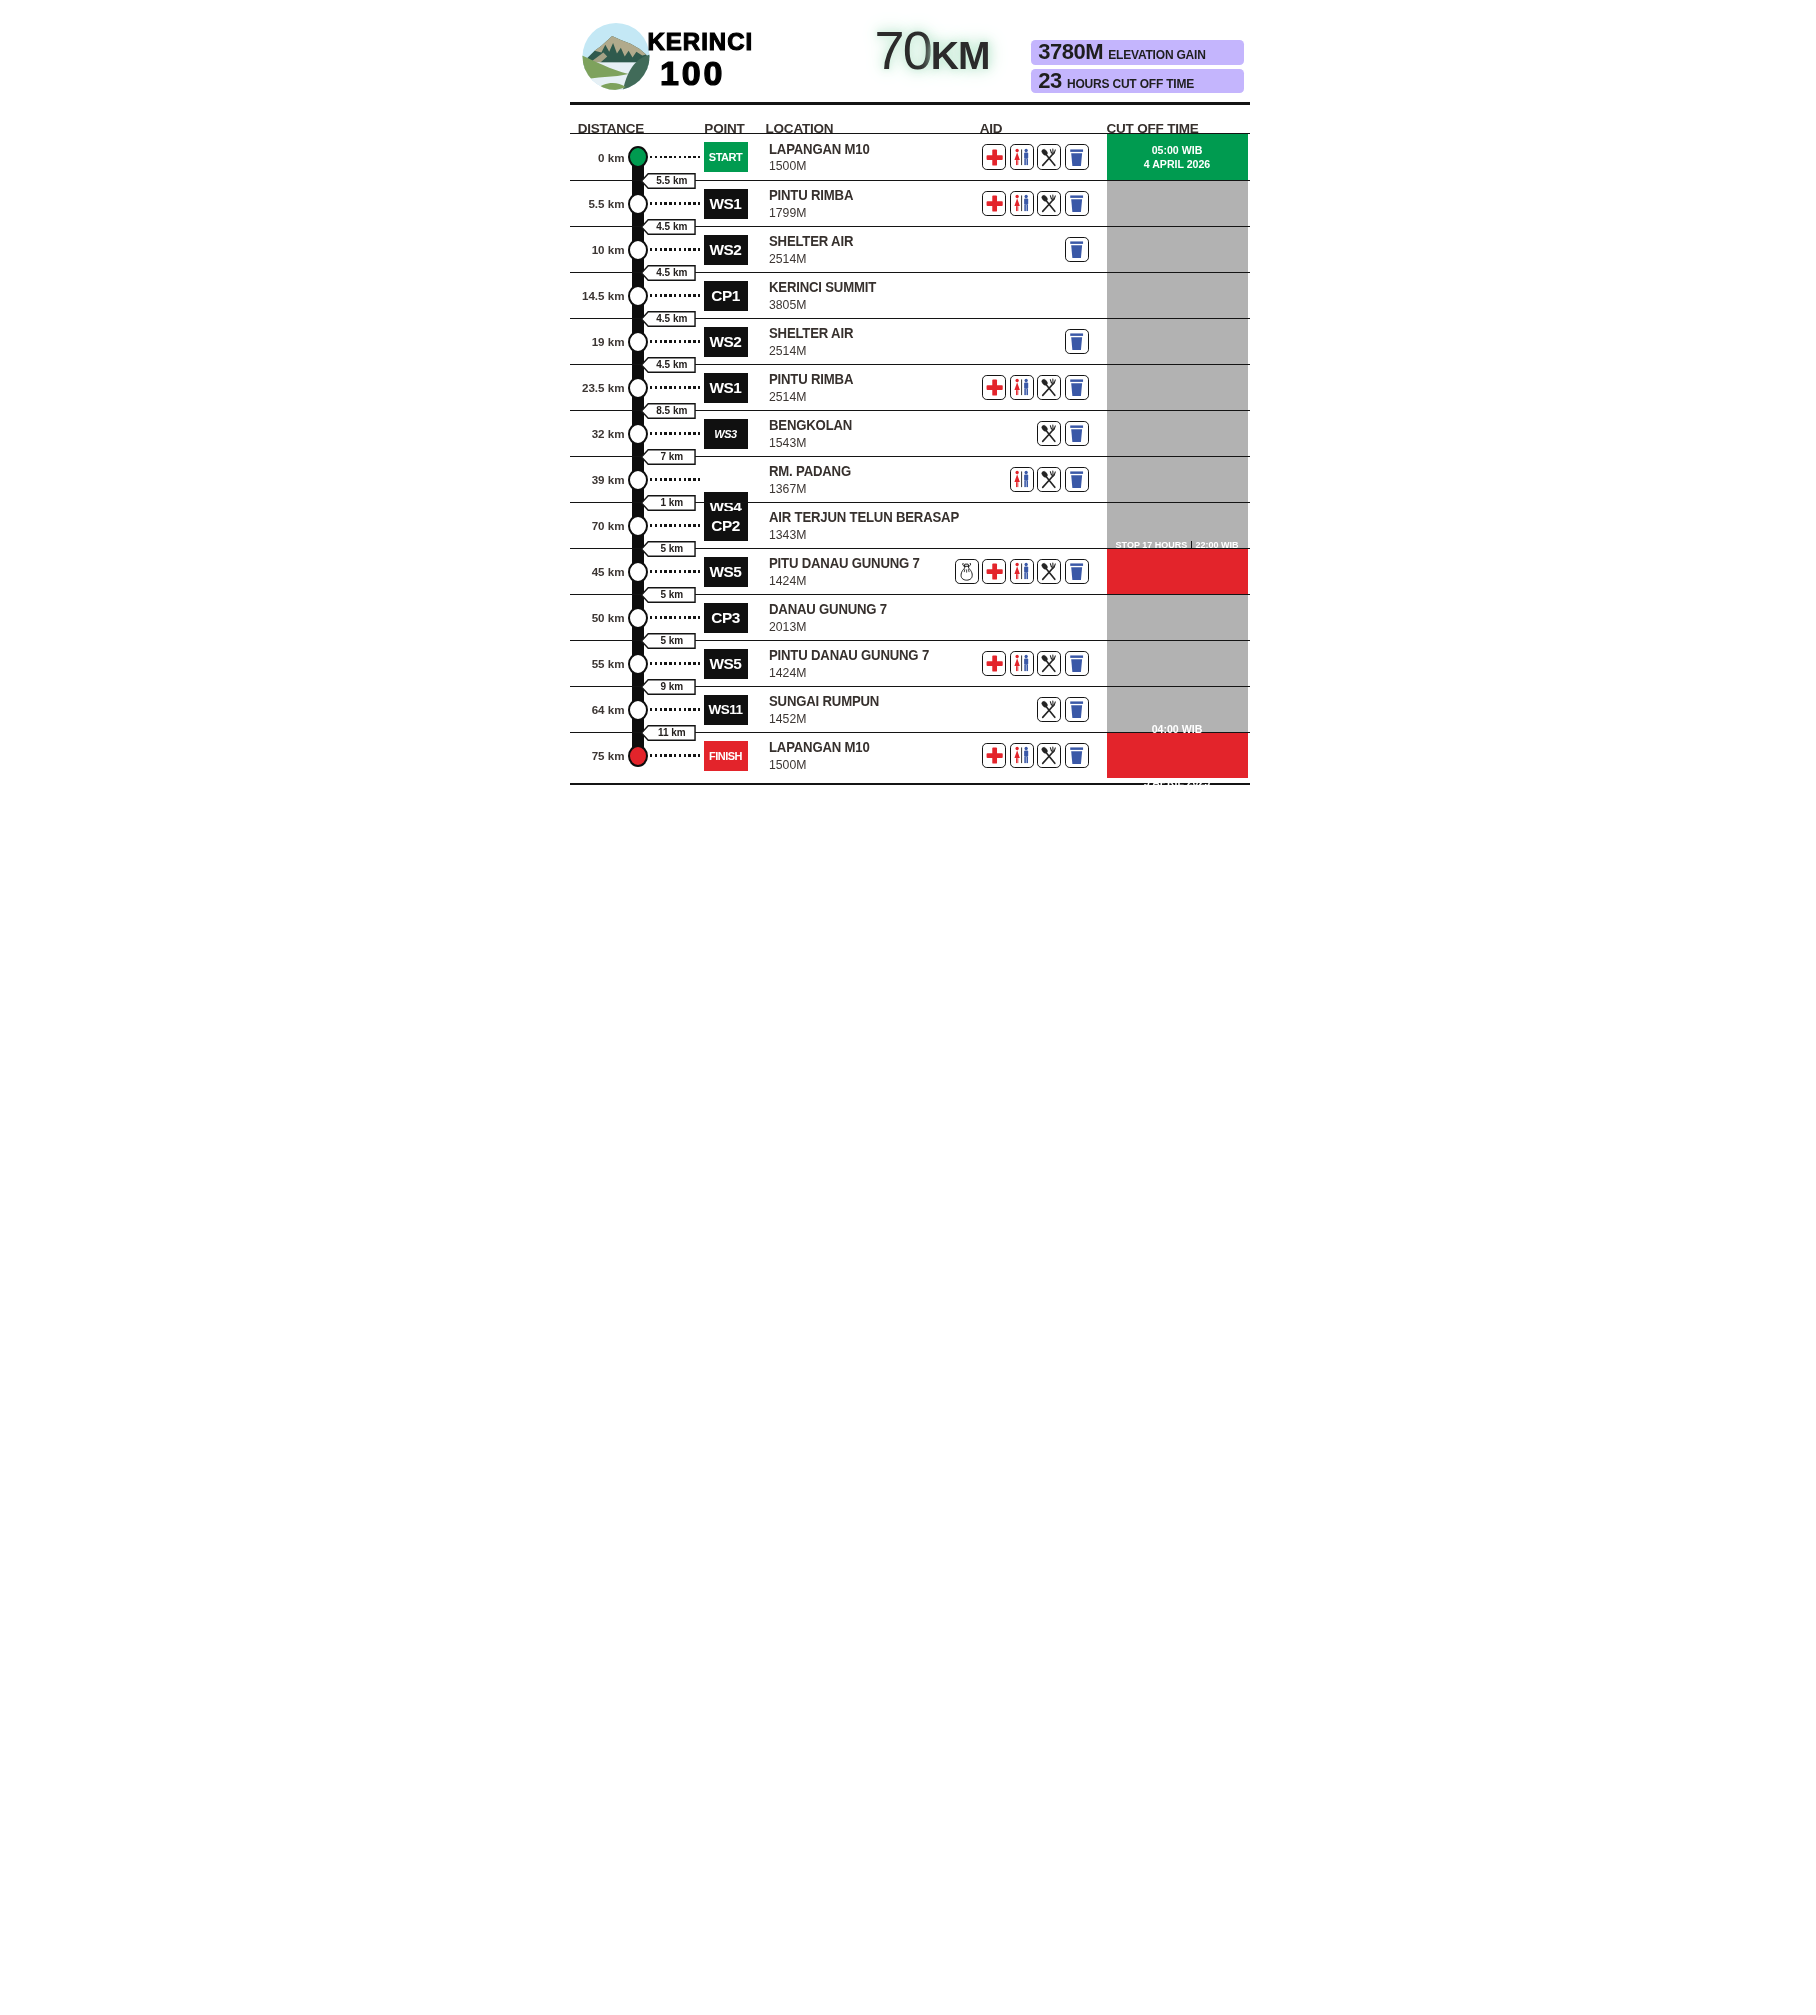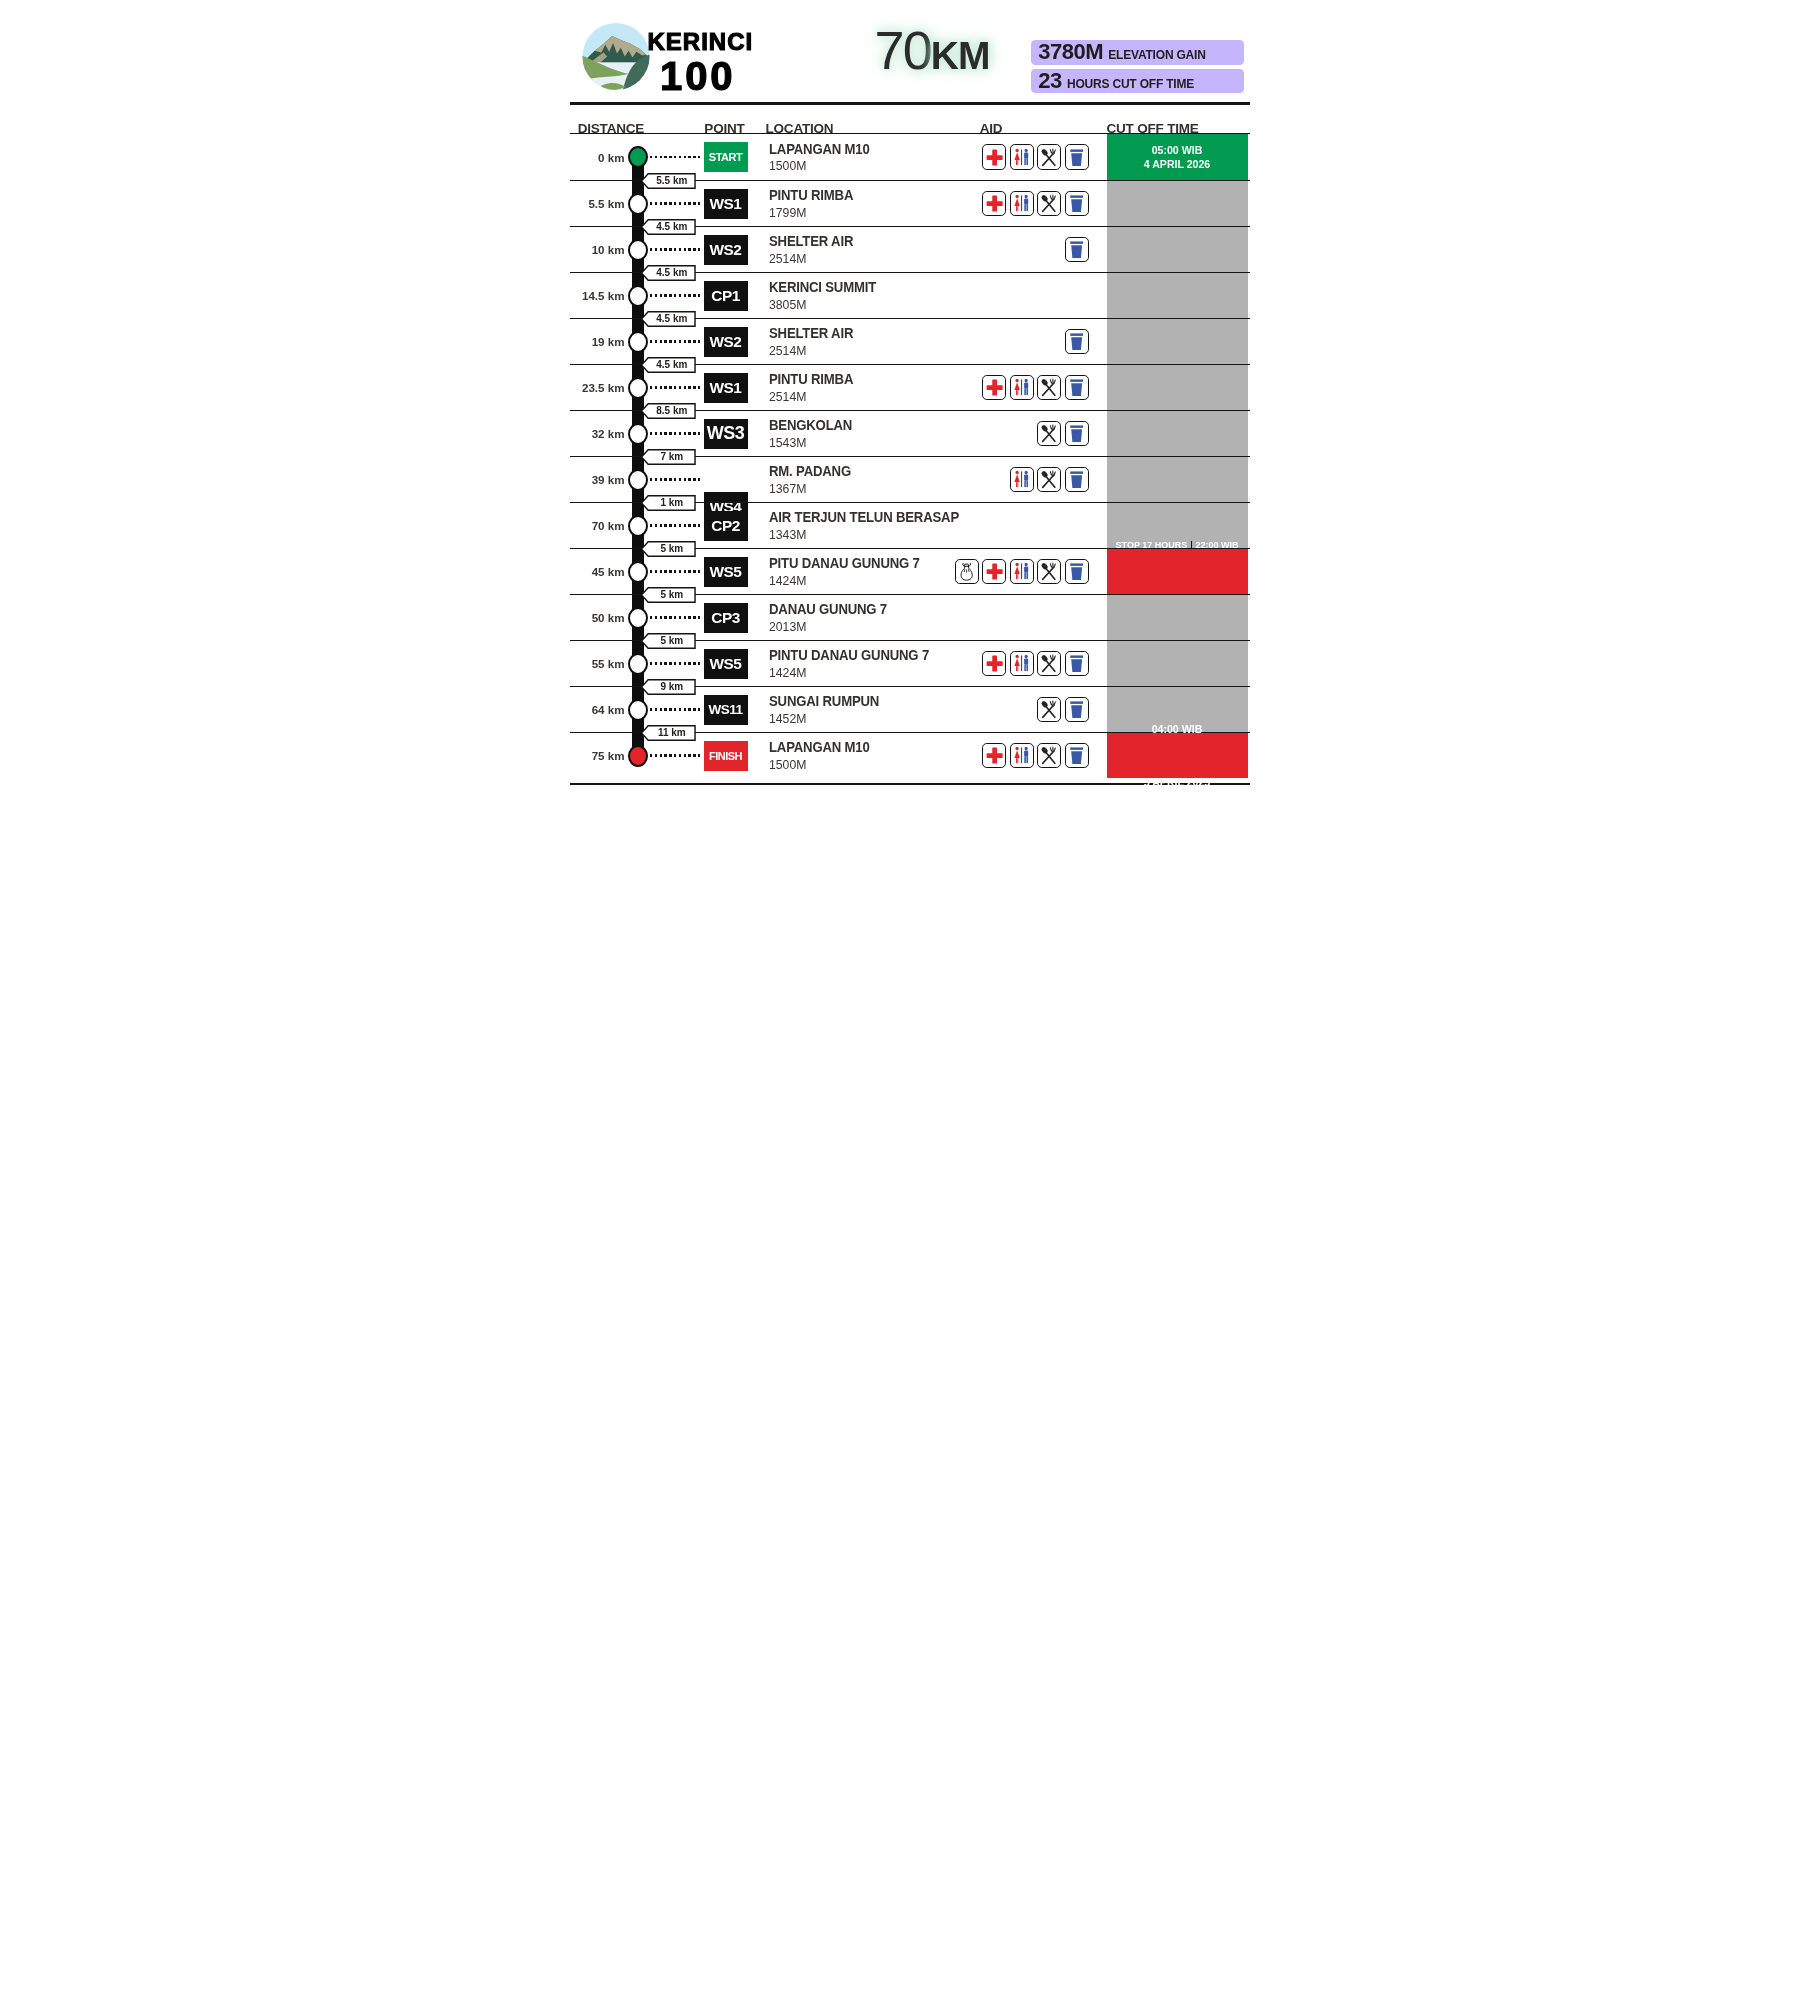--- a/index.html
+++ b/index.html
@@ -5,21 +5,21 @@
   * { margin:0; padding:0; box-sizing:border-box; }
   html,body { background:#ffffff; }
   body { font-family:"Liberation Sans","DejaVu Sans",sans-serif; color:#36302d; }
 
   .page { position:relative; width:727px; height:806px; background:#fff; overflow:hidden; margin:0 auto; }
 
   
   .logo-mark { position:absolute; left:37px; top:22px; width:68px; height:69px; }
   .logo-text { position:absolute; left:103px; top:30px; line-height:1; color:#000; }
   .logo-title { font-size:24px; font-weight:bold; letter-spacing:1px; -webkit-text-stroke:1.1px #000; }
-  .logo-subtitle { font-size:40px; font-weight:bold; letter-spacing:2.9px; -webkit-text-stroke:1.2px #000; margin-top:1.9px; margin-left:12.5px; }
+  .logo-subtitle { font-size:34px; font-weight:bold; letter-spacing:2.9px; -webkit-text-stroke:1.2px #000; margin-top:1.9px; margin-left:12.5px; }
 
   .race-km { position:absolute; left:330px; top:23px; display:flex; align-items:baseline; color:#2b2b2b;
              text-shadow:0 0 4.8px #d6f2e2, 0 0 11.6px #bce7cf, 0 0 20px #bce7cf; }
   .race-km .num { font-size:54px; font-weight:normal; line-height:1; letter-spacing:-1.9px; }
   .race-km .unit { font-size:39px; font-weight:bold; line-height:1; letter-spacing:-1px; }
 
   .stats { position:absolute; left:486px; top:40px; width:213px; display:flex; flex-direction:column; gap:4.3px; }
   .stat { height:24.6px; background:#c4b5fd; border-radius:4.3px; display:flex; align-items:baseline; padding-left:7.7px; overflow:hidden; }
   .stat-value { font-size:22px; font-weight:bold; color:#1e1e1e; line-height:24.6px; letter-spacing:-0.5px; }
   .stat-label { font-size:12px; font-weight:bold; color:#1e1e1e; margin-left:5.3px; letter-spacing:-0.2px; }
@@ -405,21 +405,21 @@
     </div>
   </div>
       <div class="row">
     <div class="cutoff gray">
       
       
     </div>
     <div class="distance">32 km</div>
     <div class="marker checkpoint"></div>
     <div class="dots"></div>
-    <div class="badge checkpoint" style="font-size: 18px;">WS3</div>
+    <div class="badge checkpoint" style="font-size: 11px; font-style: italic;">WS3</div>
     <div class="loc">
       <div class="loc-name">BENGKOLAN</div>
       <div class="loc-elev">1543M</div>
     </div>
     <div class="aid">
           <span class="aid-icon">
             <svg viewBox="0 0 36 40">
       <g fill="#242424" stroke="#242424">
         <ellipse cx="9.5" cy="9" rx="4.8" ry="6.8" transform="rotate(-40 9.5 9)"></ellipse>
         <line x1="12.5" y1="13.5" x2="31" y2="36.5" stroke-width="3.4" stroke-linecap="round"></line>

